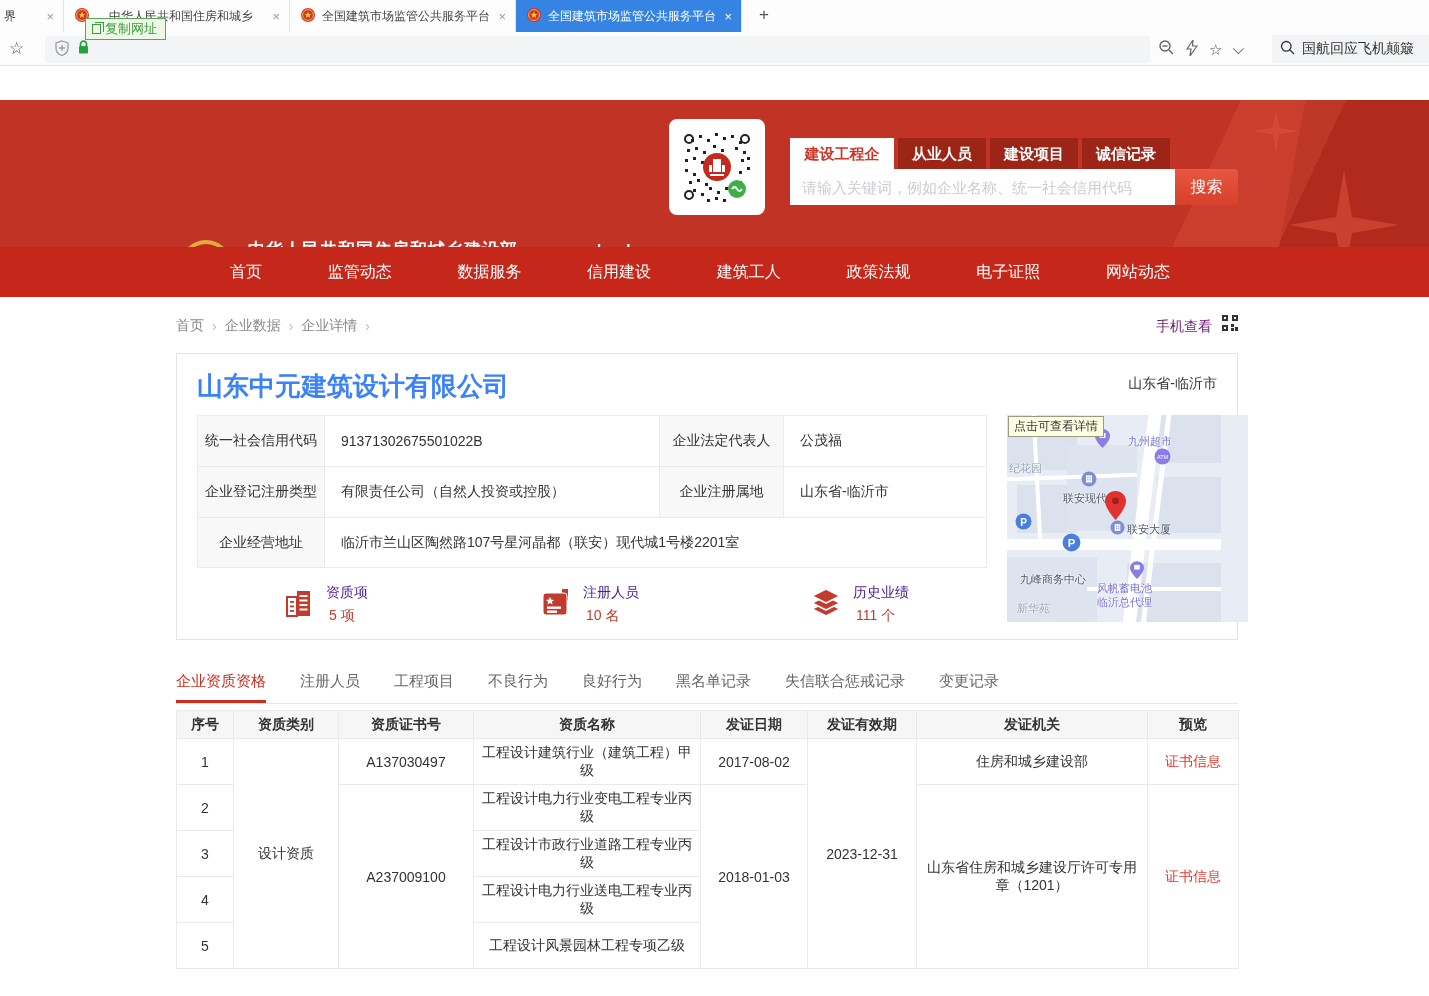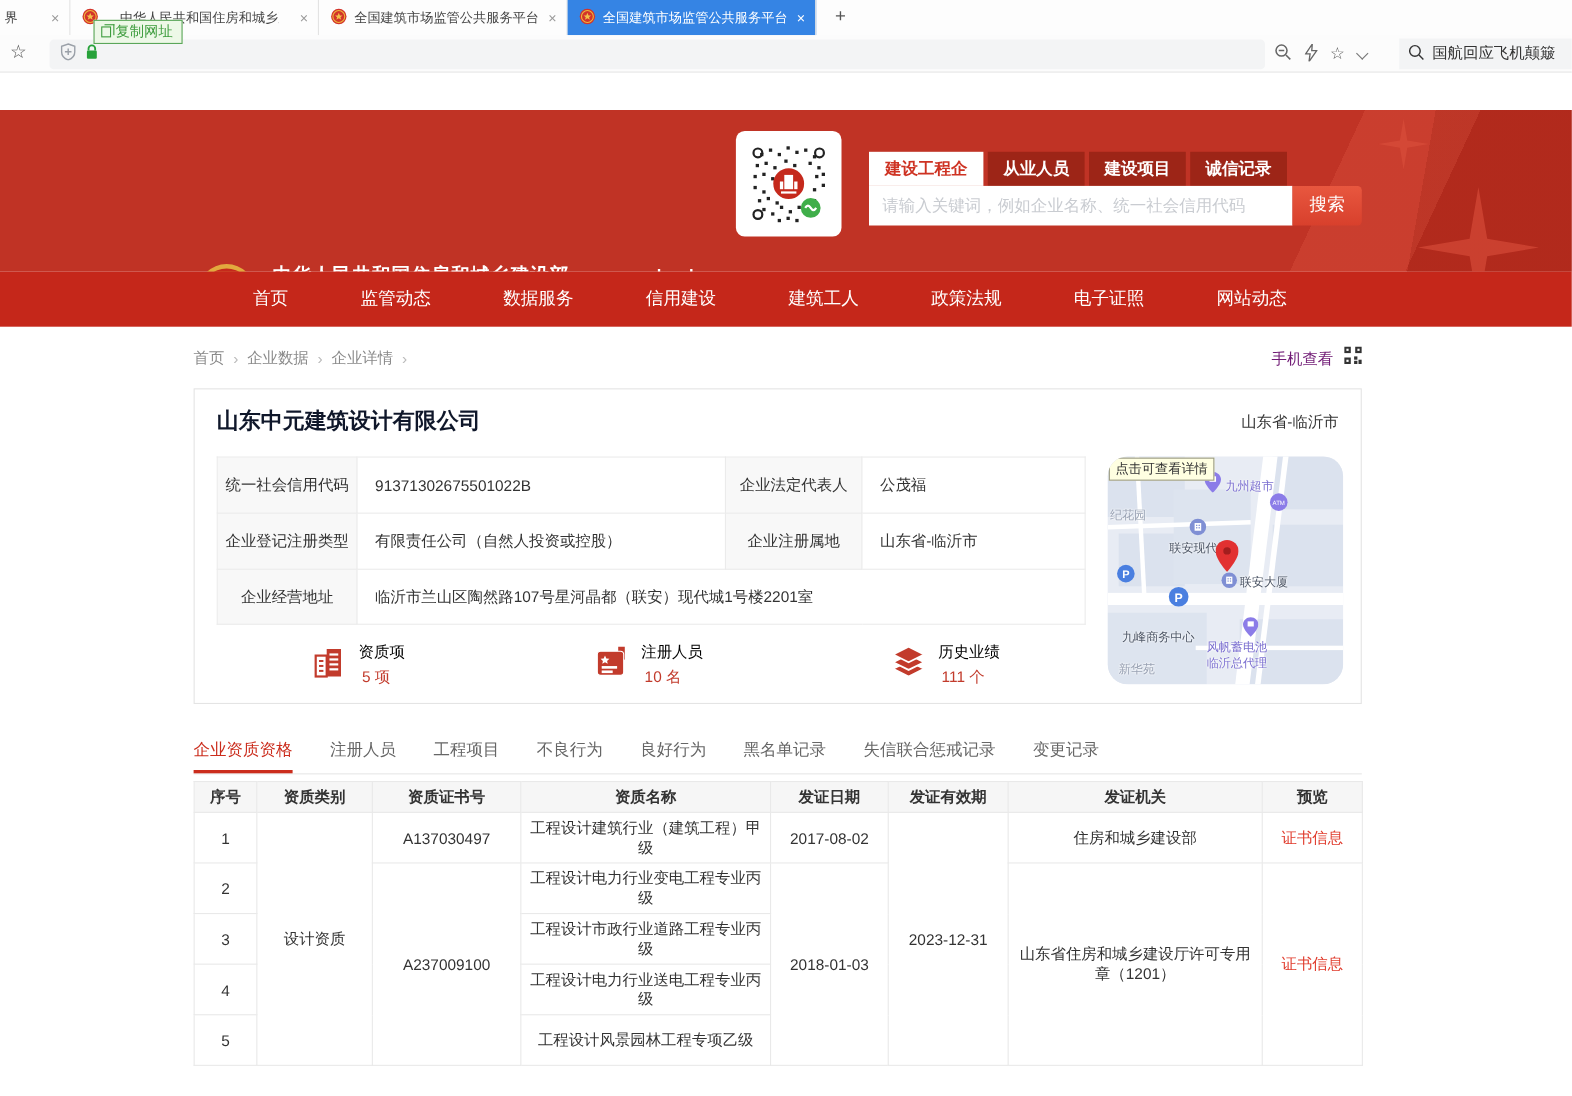--- a/index.html
+++ b/index.html
@@ -64,36 +64,36 @@
   
   .breadcrumb-row { position:absolute; left:176px; top:314px; width:1062px; height:24px; font-size:14px; color:#999; display:flex; align-items:center; }
   .crumb { color:#8a8a8a; }
   .crumb-sep { margin:0 8px; color:#bbb; }
   .crumb-sep::after { content:"\203A"; }
   .mobile-view { position:absolute; right:26px; top:4px; color:#701a75; font-size:14px; }
   .qr-mini { position:absolute; right:0; top:1px; }
 
   
   .company-card { position:absolute; left:176px; top:353px; width:1062px; height:287px; background:#fff; border:1px solid #e4e4e4; }
-  .company-name { position:absolute; left:20px; top:15px; font-size:20px; font-weight:bold; color:#0f172a; }
+  .company-name { position:absolute; left:20px; top:15px; font-size:26px; font-weight:bold; color:#3b82f6; }
   .company-region { position:absolute; right:20px; top:21px; font-size:14px; color:#333; }
   .info-table { position:absolute; left:20px; top:61px; border-collapse:collapse; table-layout:fixed; width:789px; }
   .info-table td { border:1px solid #ebebeb; font-size:14px; color:#333; }
   .info-table td.lbl { background:#f8f8f8; text-align:center; }
   .info-table td.val { padding-left:16px; }
   .info-table tr.r1 td, .info-table tr.r2 td { height:51px; }
   .info-table tr.r3 td { height:50px; }
 
   .stat-item { position:absolute; top:230px; display:flex; align-items:center; }
   .stat-text { margin-left:10px; }
-  .stat-label { font-size:14px; color:#000000; }
+  .stat-label { font-size:14px; color:#4c1d95; }
   .stat-value { font-size:14px; color:#c23b2c; margin-top:5px; padding-left:3px; }
 
   
-  .map { position:absolute; left:830px; top:61px; width:214px; height:207px; background:#e8ecf4; overflow:hidden;border-radius:18px; }
+  .map { position:absolute; left:830px; top:61px; width:241px; height:207px; background:#e8ecf4; overflow:hidden; }
   .map-block { position:absolute; background:#dbe2ee; }
   .map-road-v { position:absolute; background:#fff; }
   .map-road-h { position:absolute; background:#fff; }
   .map-label { position:absolute; font-size:11px; white-space:nowrap; text-shadow:0 0 2px #fff,0 0 2px #fff; }
   .map-label.purple { color:#7b6fd0; }
   .map-label.dark { color:#4d5666; }
   .map-label.gray { color:#98a1b3; }
   .map-tooltip { position:absolute; left:1px; top:1px; background:#ffffe1; border:1px solid #9b9b83; color:#333; font-size:12px; padding:1px 5px; z-index:5; }
   .map-pin { position:absolute; }
 
@@ -440,21 +440,21 @@
       <div class="map-road-h" style="left:80px; top:172px; width:134px; height:4px;"></div>
 
       <div class="map-tooltip">点击可查看详情</div>
 
       <span class="map-pin" style="left:88px; top:14px;">
         <svg width="15" height="19" viewBox="0 0 15 19">
             <path d="M7.5 0 C3.3 0 0 3.2 0 7 C0 12 7.5 19 7.5 19 C7.5 19 15 12 15 7 C15 3.2 11.7 0 7.5 0 Z" fill="#8b7ce8"></path>
             <rect x="4.5" y="4" width="6" height="5" fill="#fff"></rect>
           </svg>
       </span>
-      <span class="map-label purple" style="left:107px; top:19px;text-align:center;">九州超市</span>
+      <span class="map-label purple" style="left:121px; top:19px;text-align:center;">九州超市</span>
 
       <span class="map-pin" style="left:147px; top:33px;">
         <svg width="17" height="17" viewBox="0 0 17 17">
             <circle cx="8.5" cy="8.5" r="8" fill="#8b7ce8"></circle>
             <text x="8.5" y="11" font-size="5.5" fill="#fff" text-anchor="middle" font-family="sans-serif">ATM</text>
           </svg>
       </span>
 
       <span class="map-label gray" style="left:2px; top:46px;">纪花园</span>
 

